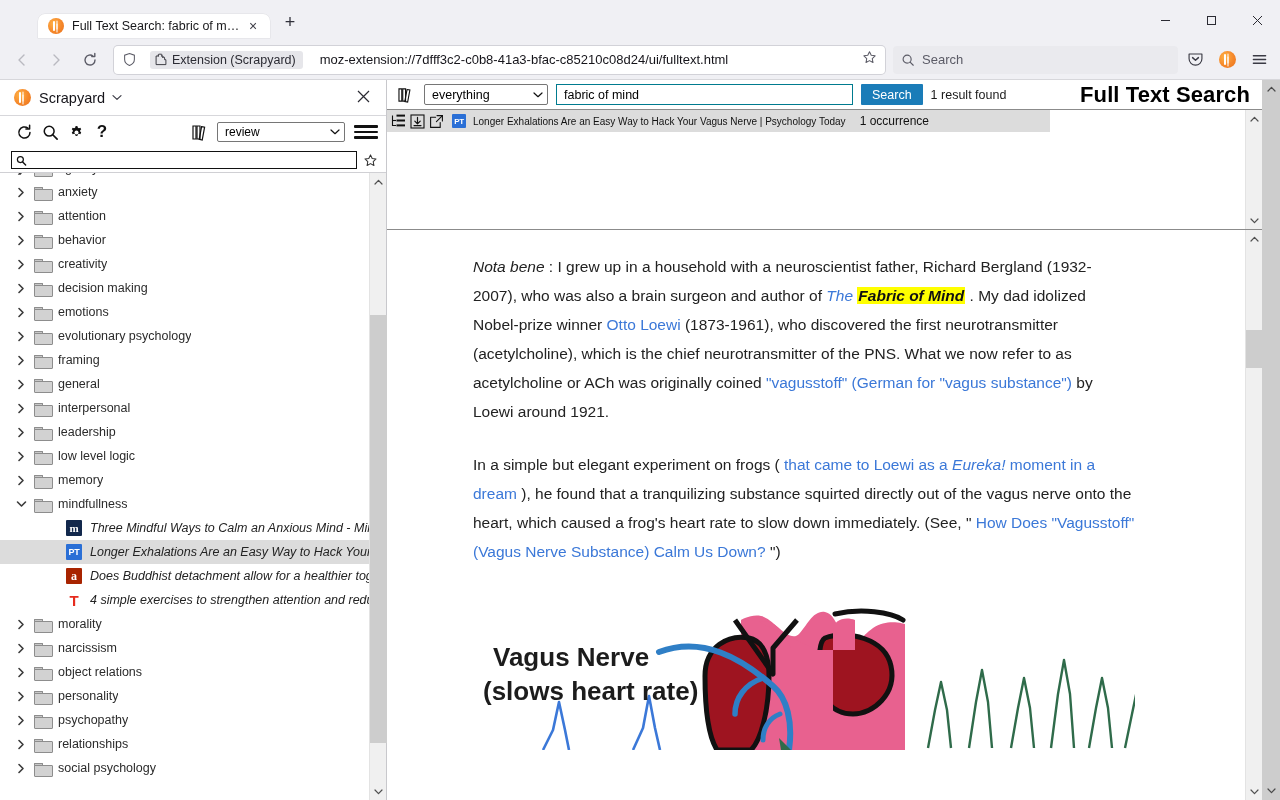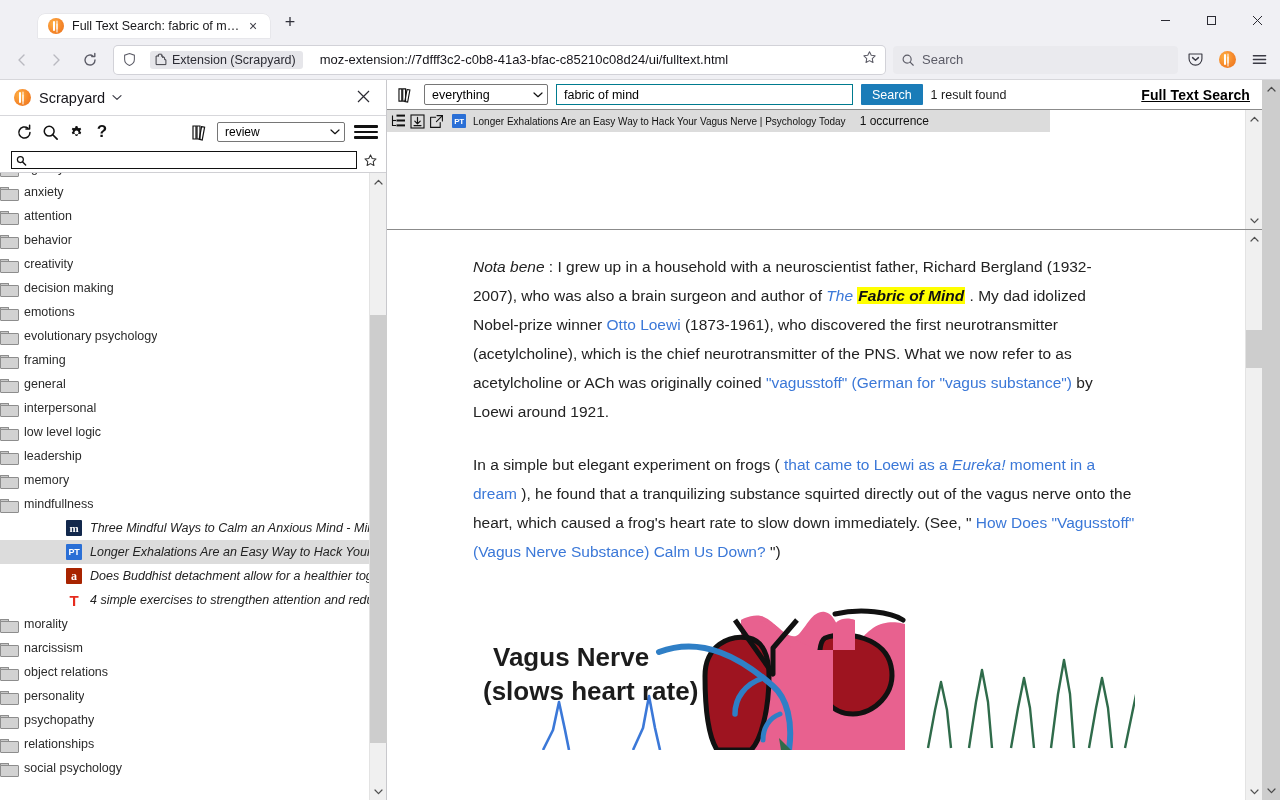--- a/index.html
+++ b/index.html
@@ -148,21 +148,21 @@
   }
   .sb-star { color: #333; display: flex; align-items: center; }
 
   .tree-wrap { flex: 1 1 auto; display: flex; min-height: 0; border-top: 1px solid #d0d0d4; }
   .tree {
     flex: 1 1 auto; overflow: hidden; position: relative; background:#fff;
     padding-top: 0px;
   }
   .tree-inner { position: relative; margin-top: -17px; }
   .node {
-    height: 24px; display: flex; align-items: center; 
+    height: 24px; display: flex; align-items: center; padding-left: 34px;
     font-size: 12.5px; color: #2b2b2b; white-space: nowrap; overflow: hidden;
   }
   .node.child { padding-left: 66px; }
   .node.selected { background: #dcdcdc; }
   .twisty {
     width: 14px; flex: 0 0 14px; margin-left: -20px; margin-right: 6px;
     display: flex; align-items: center; justify-content: center;
     color: #3a3a3a; font-size: 11px; font-weight: bold;
   }
   .folder-ico {
@@ -227,22 +227,22 @@
     border: none; outline: none; width: 100%; font-size: 12.5px; color: #000;
     font-family: "Liberation Sans", sans-serif; background: transparent;
   }
   .search-btn {
     height: 21px; background: #1a7cb8; color: #fff; font-size: 12.5px;
     display: flex; align-items: center; justify-content: center; padding: 0 11px;
     border: none; border-radius: 1px;
   }
   .result-count { font-size: 12.5px; color: #1a1a1a; }
   .ft-title {
-    margin-left: auto; font-size: 14px; font-weight: bold; color: #000;
-    letter-spacing: 0.1px; padding-right: 4px; text-decoration: underline;
+    margin-left: auto; font-size: 22px; font-weight: bold; color: #000;
+    letter-spacing: 0.1px; padding-right: 4px;
   }
 
   .results-pane {
     flex: 0 0 121px; display: flex; min-height: 0;
     border-top: 1px solid #8b8b8b; border-bottom: 1px solid #8b8b8b;
   }
   .results-list { flex: 1 1 auto; min-width: 0; background: #fff; overflow: hidden; }
   .result-row {
     height: 22px; display: flex; align-items: center; gap: 0px;
     background: #dcdcdc; padding-left: 2px; padding-right: 8px; width: 663px;
@@ -552,30 +552,30 @@
                   <span class="folder-ico"></span>
                   <span class="node-label">interpersonal</span>
                 </div>
                 <div class="node">
                   <span class="twisty">
                     <svg width="8" height="11" viewBox="0 0 8 11">
                       <path d="M2 1.5 L6 5.5 L2 9.5" fill="none" stroke="#3a3a3a" stroke-width="1.6" stroke-linecap="round" stroke-linejoin="round"></path>
                     </svg>
                   </span>
                   <span class="folder-ico"></span>
+                  <span class="node-label">leadership</span>
+                </div>
+                <div class="node">
+                  <span class="twisty">
+                    <svg width="8" height="11" viewBox="0 0 8 11">
+                      <path d="M2 1.5 L6 5.5 L2 9.5" fill="none" stroke="#3a3a3a" stroke-width="1.6" stroke-linecap="round" stroke-linejoin="round"></path>
+                    </svg>
+                  </span>
+                  <span class="folder-ico"></span>
                   <span class="node-label">low level logic</span>
-                </div>
-                <div class="node">
-                  <span class="twisty">
-                    <svg width="8" height="11" viewBox="0 0 8 11">
-                      <path d="M2 1.5 L6 5.5 L2 9.5" fill="none" stroke="#3a3a3a" stroke-width="1.6" stroke-linecap="round" stroke-linejoin="round"></path>
-                    </svg>
-                  </span>
-                  <span class="folder-ico"></span>
-                  <span class="node-label">leadership</span>
                 </div>
                 <div class="node">
                   <span class="twisty">
                     <svg width="8" height="11" viewBox="0 0 8 11">
                       <path d="M2 1.5 L6 5.5 L2 9.5" fill="none" stroke="#3a3a3a" stroke-width="1.6" stroke-linecap="round" stroke-linejoin="round"></path>
                     </svg>
                   </span>
                   <span class="folder-ico"></span>
                   <span class="node-label">memory</span>
                 </div>

